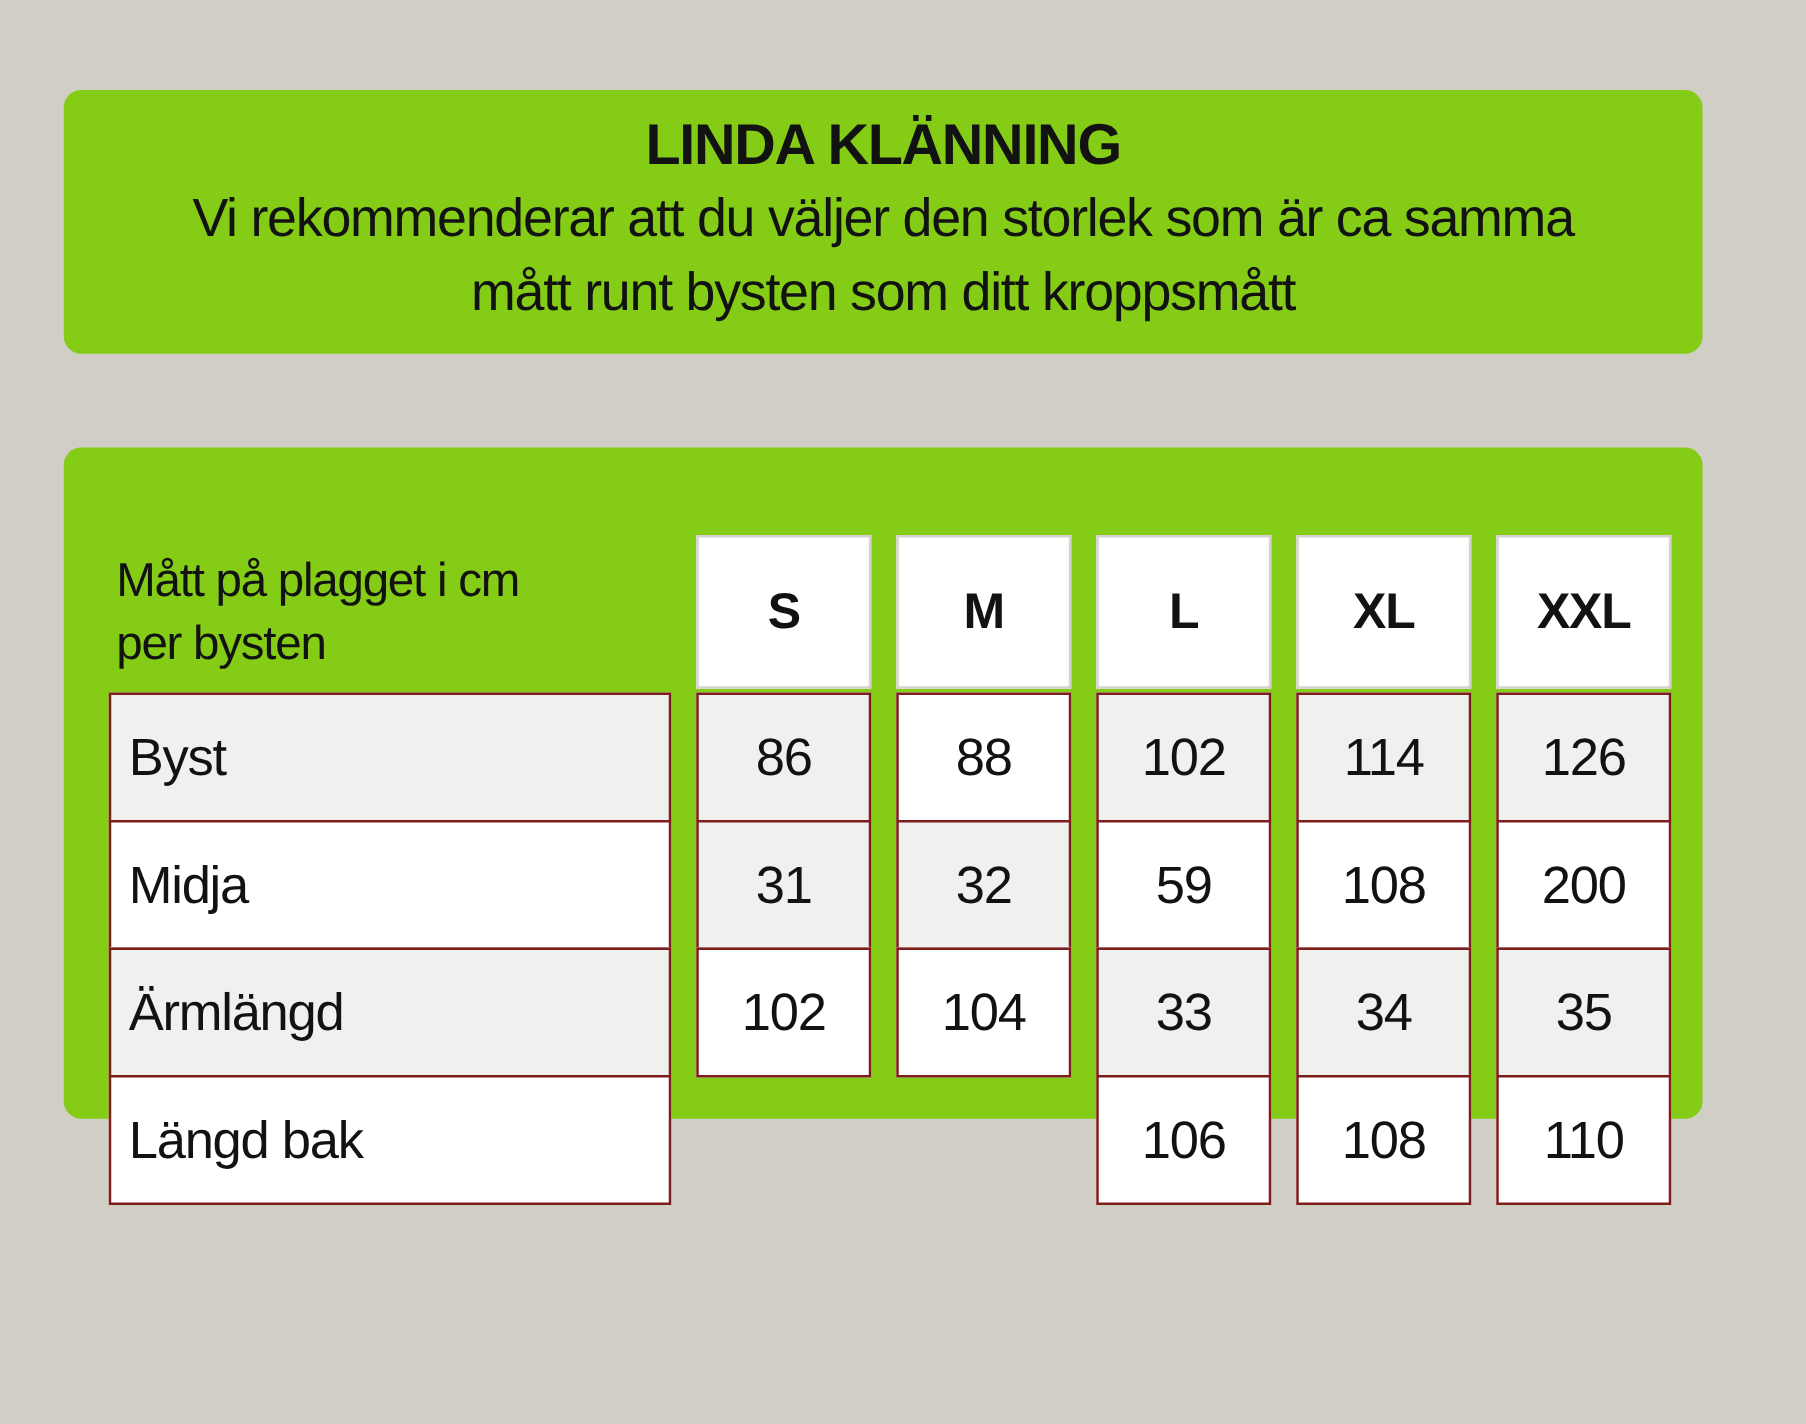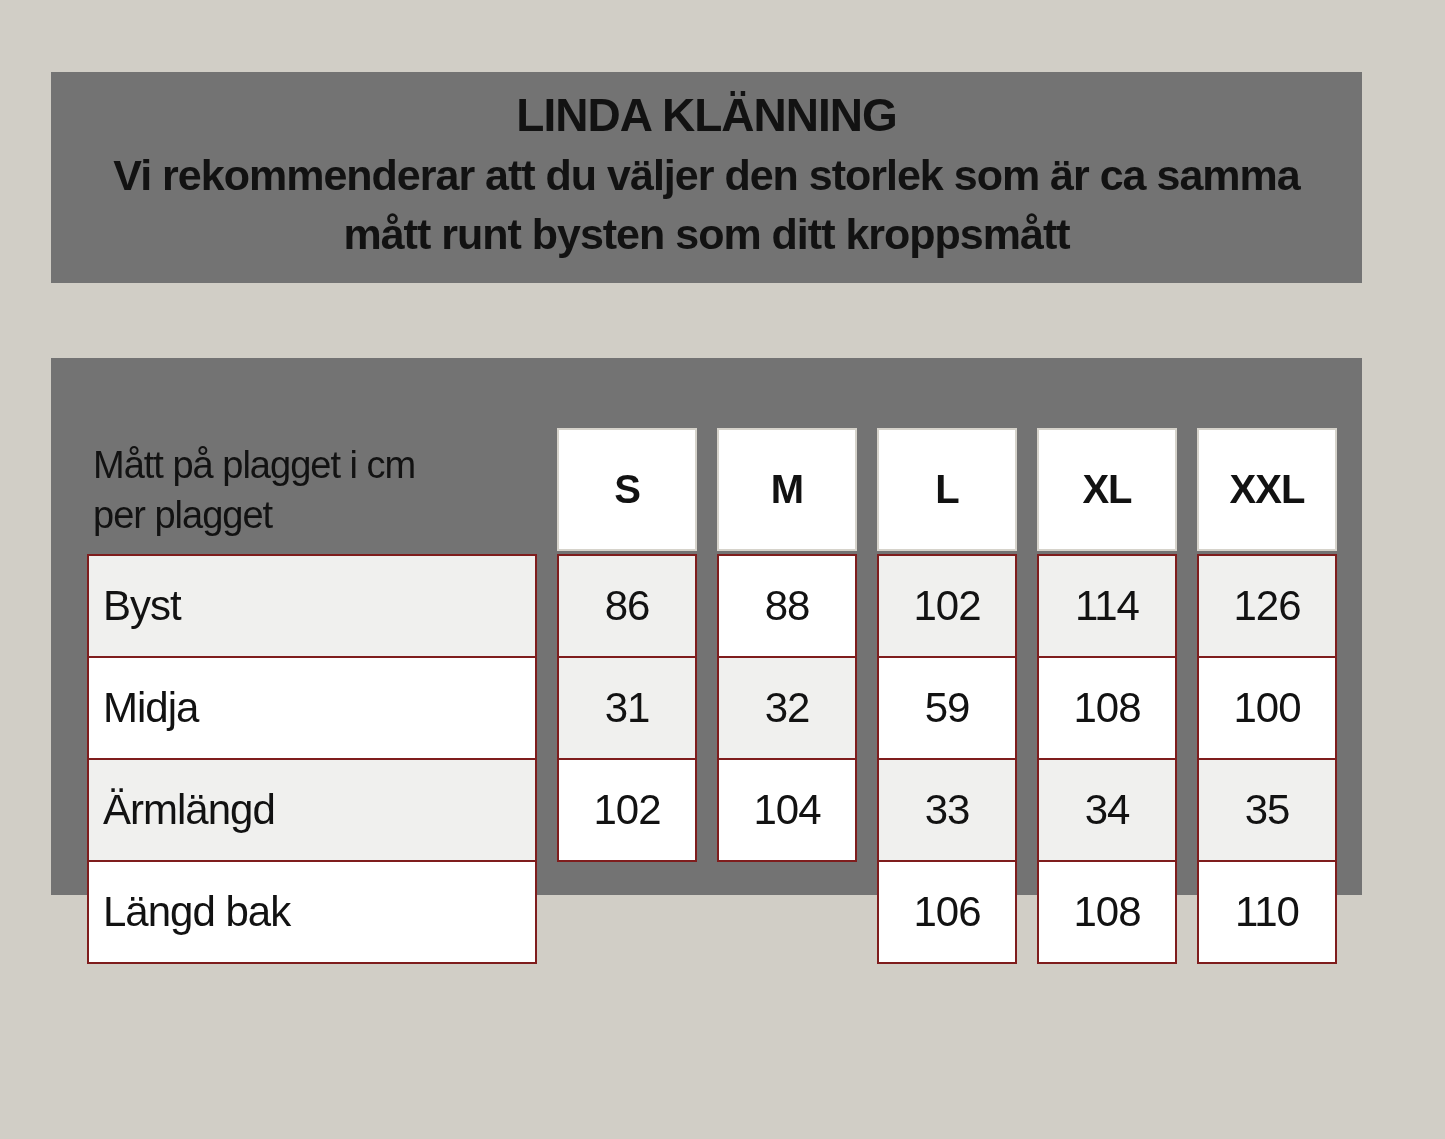--- a/index.html
+++ b/index.html
@@ -4,31 +4,31 @@
 <style>
   * { margin: 0; padding: 0; box-sizing: border-box; }
   html, body { width: 1445px; height: 1139px; }
   body {
     position: relative;
     background: #d1cec6;
     font-family: "Liberation Sans", sans-serif;
     color: #121212;
     overflow: hidden;
   }
-  .panel { position: absolute; background: #737373; }
+  .panel { position: absolute; background: #84cc16; border-radius: 14px; }
   .header-box {
     left: 51px; top: 72px; width: 1311px; height: 211px;
     text-align: center; padding-top: 12px;
   }
   .title {
     font-size: 46px; font-weight: bold; letter-spacing: -1px;
     line-height: 62px;
   }
   .subtitle-line {
-    font-size: 43px; font-weight: bold; letter-spacing: -1px;
+    font-size: 43px; font-weight: normal; letter-spacing: -1px;
     line-height: 59px;
     text-align: center;
   }
   .table-box {
     left: 51px; top: 358px; width: 1311px; height: 537px;
   }
   .table-grid {
     position: absolute; left: 36px; top: 70px;
     display: flex; column-gap: 20px;
   }
@@ -68,21 +68,21 @@
   <div class="subtitle-line">Vi rekommenderar att du väljer den storlek som är ca samma</div>
   <div class="subtitle-line">mått runt bysten som ditt kroppsmått</div>
 </div>
 
 <div class="panel table-box">
   <div class="table-grid">
 
     <div class="col col-labels">
       <div class="corner-label">
         <span>Mått på plagget i cm</span>
-        <span>per plagget</span>
+        <span>per bysten</span>
       </div>
       <div class="cell label-cell alt">Byst</div>
       <div class="cell label-cell">Midja</div>
       <div class="cell label-cell alt">Ärmlängd</div>
       <div class="cell label-cell">Längd bak</div>
     </div>
 
     <div class="col col-size">
       <div class="size-head">S</div>
       <div class="cell num-cell alt">86</div>
@@ -109,19 +109,19 @@
       <div class="size-head">XL</div>
       <div class="cell num-cell alt">114</div>
       <div class="cell num-cell">108</div>
       <div class="cell num-cell alt">34</div>
       <div class="cell num-cell">108</div>
     </div>
 
     <div class="col col-size">
       <div class="size-head">XXL</div>
       <div class="cell num-cell alt">126</div>
-      <div class="cell num-cell">100</div>
+      <div class="cell num-cell">200</div>
       <div class="cell num-cell alt">35</div>
       <div class="cell num-cell">110</div>
     </div>
 
   </div>
 </div>
 
 </body></html>

